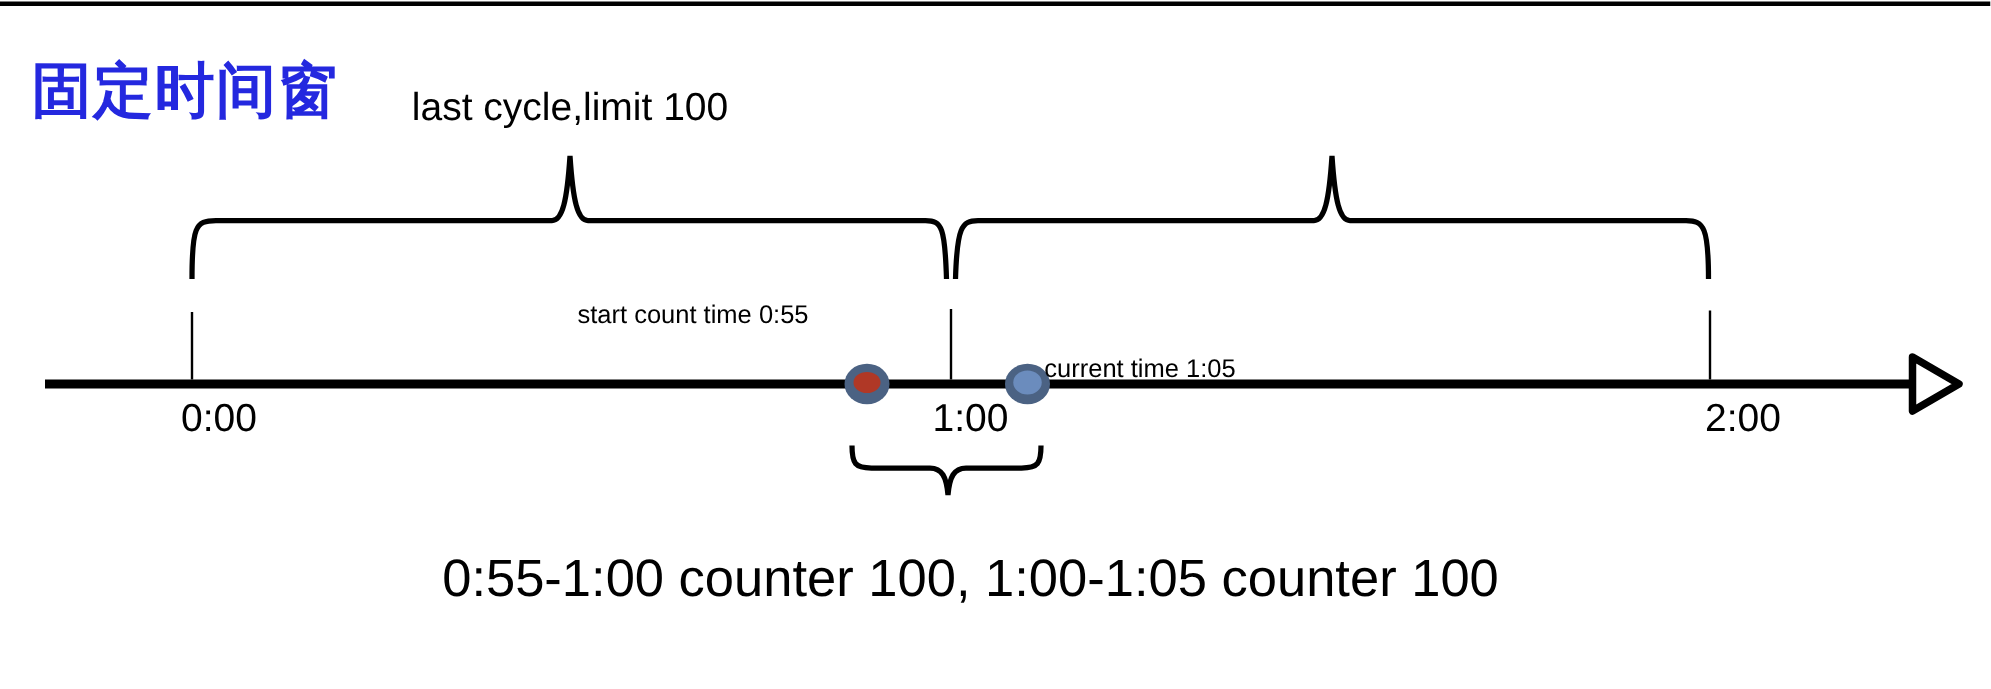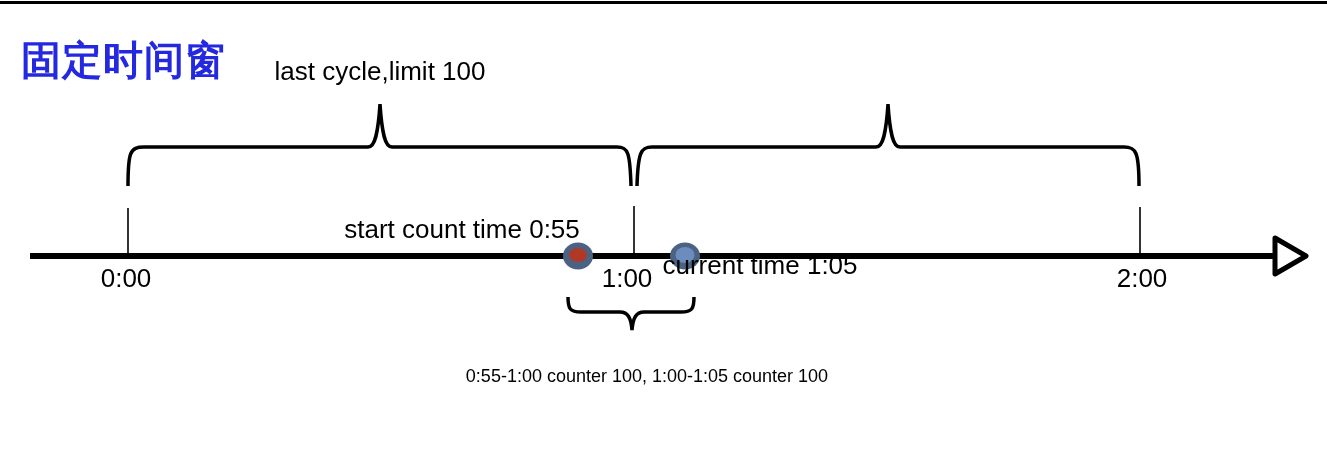--- a/index.html
+++ b/index.html
@@ -19,23 +19,23 @@
 
   .page-title{
     position:absolute;left:21px;top:33px;
     font-size:40px;font-weight:bold;color:var(--title-blue);
     letter-spacing:1px;white-space:nowrap;
   }
 
   .lbl{position:absolute;white-space:nowrap;color:var(--ink);text-align:right;}
   .lbl.centered{transform:translateX(-50%);}
   .brace-label{font-size:26px;top:56px;}
-  .marker-label{font-size:26px;top:214px;}
-  .tick-label{font-size:26px;top:263px;}
-  .summary-line{font-size:18px;}
+  .marker-label{font-size:17px;top:200px;}
+  .tick-label{font-size:26px;top:263px;margin-left:20px;}
+  .summary-line{font-size:35px;}
 
   svg.draw{position:absolute;left:0;top:0;}
   .stroke{stroke:var(--ink);fill:none;}
   .dot-ring{fill:var(--dot-ring);stroke:none;}
   .dot-red{fill:var(--dot-red);stroke:none;}
   .dot-blue{fill:var(--dot-blue);stroke:none;}
 </style>
 </head>
 <body>
 

